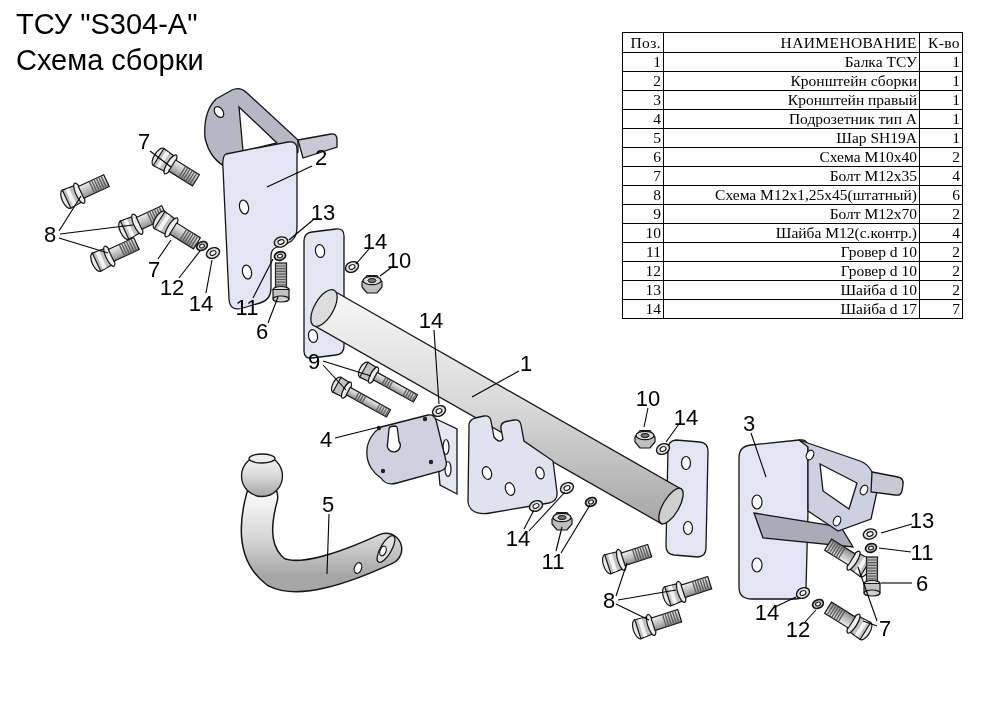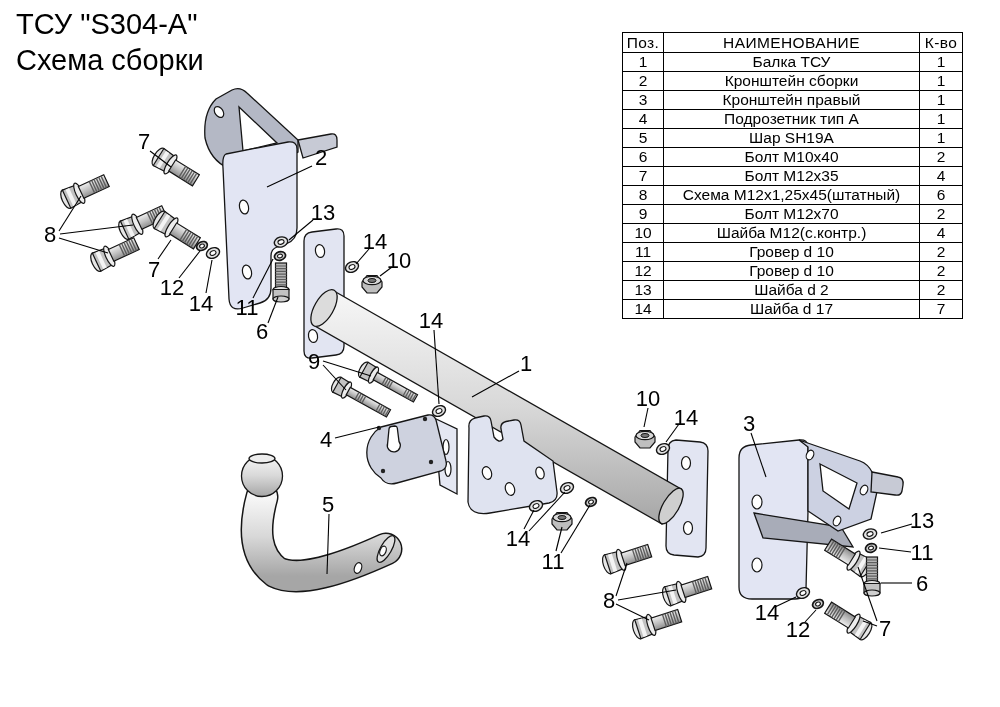--- a/index.html
+++ b/index.html
@@ -2,22 +2,22 @@
 <html><head>
 <meta charset="utf-8">
 <style>
   html,body{margin:0;padding:0;width:1000px;height:707px;overflow:hidden;background:#fff;
     font-family:"Liberation Sans",sans-serif;}
   .stage{position:absolute;left:0;top:0;width:1000px;height:707px;background:#fff;}
   .title-block{position:absolute;left:16px;top:6px;color:#000;}
   .title-block div{font-size:29px;line-height:36px;white-space:nowrap;}
   #parts-table{position:absolute;left:622px;top:32px;border-collapse:collapse;table-layout:fixed;
     width:340px;font-size:15.5px;color:#000;background:#fff;}
-  #parts-table th,#parts-table td{border:1.6px solid #000;text-align:center;vertical-align:middle;
-    padding:0 2px;height:18px;font-weight:400;white-space:nowrap;overflow:hidden;}
+  #parts-table th,#parts-table td{border:1.6px solid #000;text-align:right;vertical-align:middle;
+    padding:0 2px;height:18px;font-weight:400;white-space:nowrap;overflow:hidden;font-family:Liberation Serif, serif;}
   #parts-table th{height:19px;letter-spacing:.4px;}
   svg{position:absolute;left:0;top:0;}
   .leader{stroke:#000;stroke-width:1.1;}
   .callout{font-size:22px;fill:#000;font-family:"Liberation Sans",sans-serif;}
   .outl{stroke:#151515;stroke-width:1.3;}
   .hole{fill:#fff;stroke:#151515;stroke-width:1.2;}
 </style>
 </head>
 <body>
 
@@ -62,21 +62,21 @@
           <td>Подрозетник тип А</td>
           <td>1</td>
         </tr>
         <tr>
           <td>5</td>
           <td>Шар SH19A</td>
           <td>1</td>
         </tr>
         <tr>
           <td>6</td>
-          <td>Болт М10х40</td>
+          <td>Схема М10х40</td>
           <td>2</td>
         </tr>
         <tr>
           <td>7</td>
           <td>Болт М12х35</td>
           <td>4</td>
         </tr>
         <tr>
           <td>8</td>
           <td>Схема М12х1,25х45(штатный)</td>
@@ -97,21 +97,21 @@
           <td>Гровер d 10</td>
           <td>2</td>
         </tr>
         <tr>
           <td>12</td>
           <td>Гровер d 10</td>
           <td>2</td>
         </tr>
         <tr>
           <td>13</td>
-          <td>Шайба d 2</td>
+          <td>Шайба d 10</td>
           <td>2</td>
         </tr>
         <tr>
           <td>14</td>
           <td>Шайба d 17</td>
           <td>7</td>
         </tr>
       </tbody>
   </table>
 

